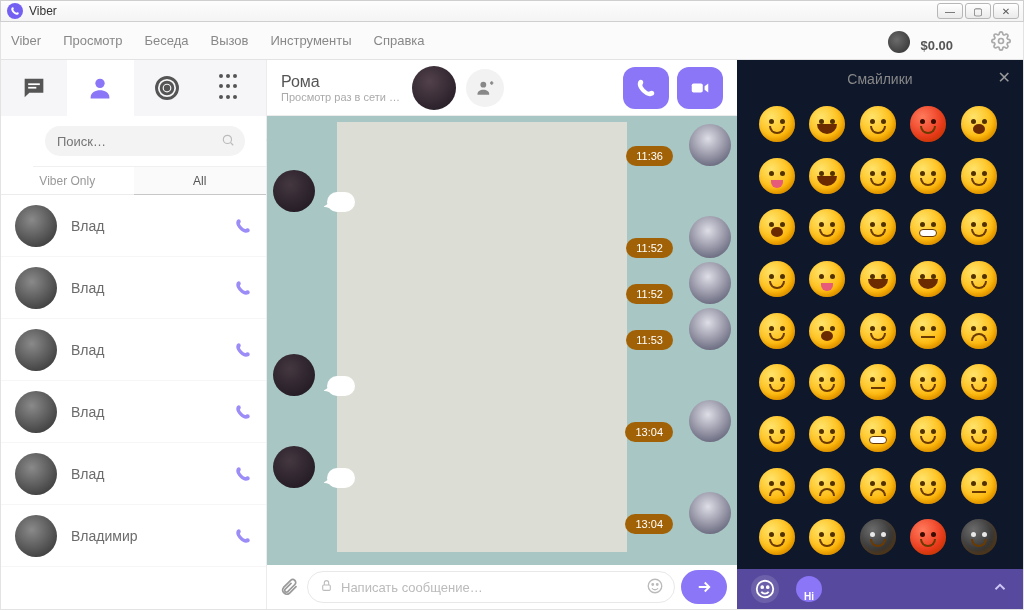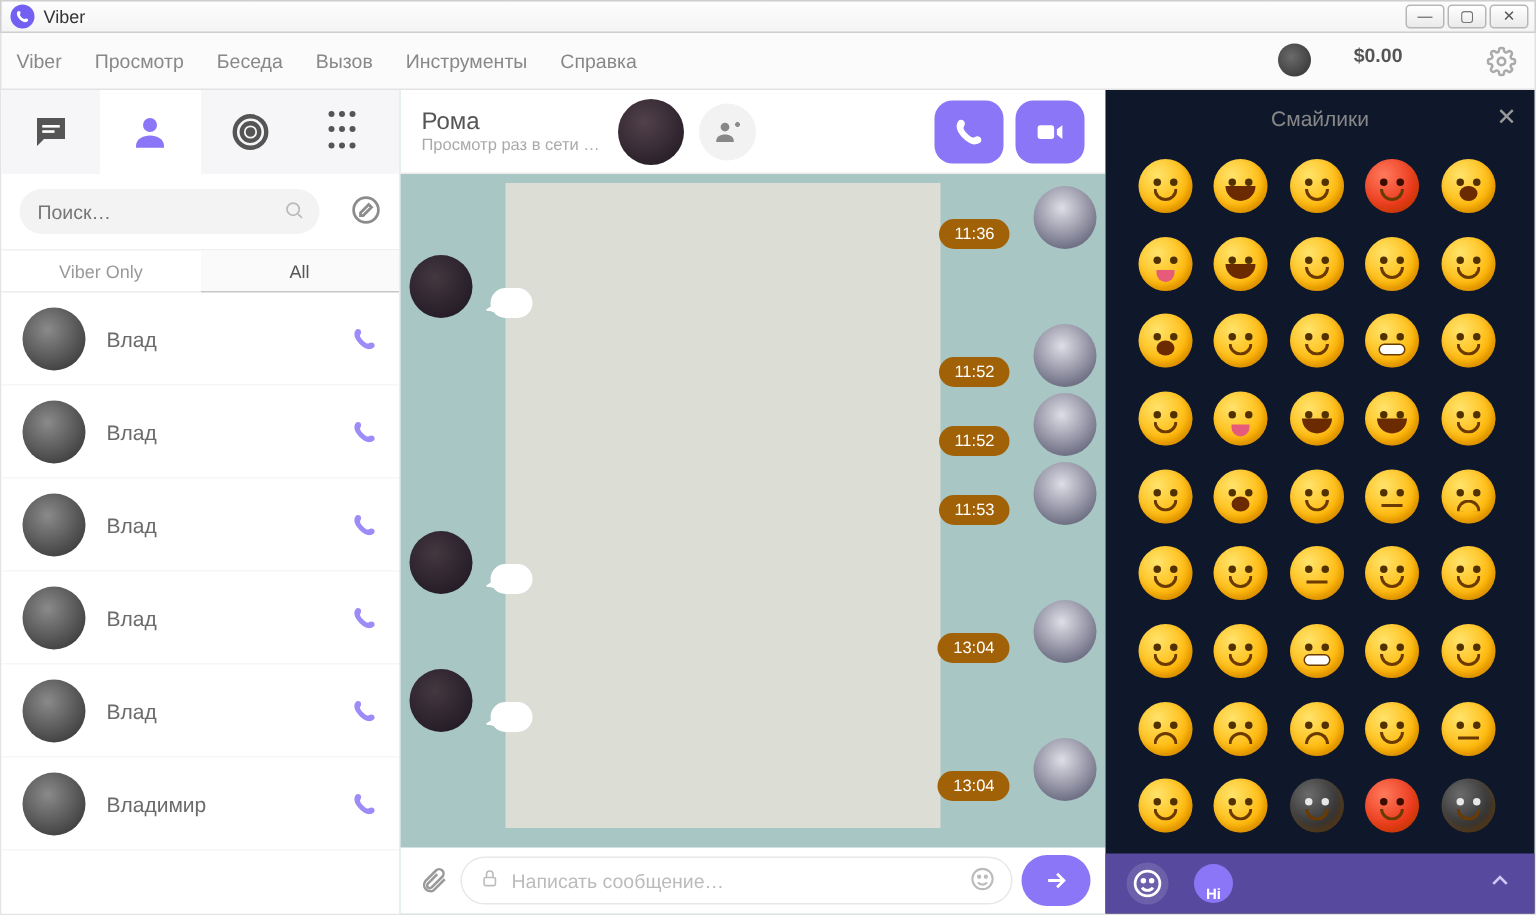--- a/index.html
+++ b/index.html
@@ -8,36 +8,36 @@
   
   .titlebar { height: 22px; background: linear-gradient(#fdfdfd,#f4f4f4); border: 1px solid #cfcfcf; display: flex; align-items: center; font-size: 12px; color: #333; position: relative; }
   .titlebar .logo { width: 16px; height: 16px; border-radius: 50%; background: #7360f2; margin: 0 6px; display: inline-flex; align-items: center; justify-content: center; }
   .titlebar .logo svg { width: 10px; height: 10px; fill: #fff; }
   .titlebar-btns { position: absolute; right: 4px; top: 2px; display: flex; gap: 2px; }
   .titlebar-btn { width: 26px; height: 16px; border: 1px solid #b7b7b7; border-radius: 3px; background: linear-gradient(#fff,#eaeaea); display: flex; align-items: center; justify-content: center; font-size: 10px; color: #555; cursor: pointer; }
   
   
   .menubar { height: 38px; background: #fbfbfb; border: 1px solid #e3e3e3; border-top: none; display: flex; align-items: center; padding: 0 10px; color: #888; font-size: 13px; }
   .menubar span { margin-right: 22px; cursor: pointer; }
-  .menubar .right { margin-left: auto; display: flex; align-items: flex-start; gap: 18px; }
+  .menubar .right { margin-left: auto; display: flex; align-items: flex-end; }
   .avatar-sm { width: 22px; height: 22px; border-radius: 50%; background: radial-gradient(circle at 40% 40%, #6b6b6b, #2e2e2e); margin-right: 10px; }
   .gear { width: 24px; height: 24px; border-radius: 4px; display: flex; align-items: center; justify-content: center; margin-left: 14px; color: #aaa; cursor: pointer; }
   
   .main { display: flex; height: calc(610px - 22px - 38px); border-left:1px solid #e3e3e3; border-right:1px solid #e3e3e3; border-bottom:1px solid #e3e3e3; background:#fff; }
   
   
   .sidebar { width: 266px; background: #fff; display: flex; flex-direction: column; border-right: 1px solid #ececec; }
   .side-tabs { height: 56px; display: flex; }
   .side-tab { flex: 1; display: flex; align-items: center; justify-content: center; background: #f6f5f7; cursor: pointer; position: relative; }
   .side-tab.active { background: #fff; box-shadow: 0 1px 0 #fff; }
   .side-tab svg, .side-tab .dots { width: 28px; height: 28px; }
   .dots { display: grid; grid-template-columns: repeat(3,4px); gap: 3px; }
   .dots i { width:4px; height:4px; background:#555; border-radius:50%; }
   
-  .search-row { display: flex; align-items: center; padding: 10px 12px; gap: 10px; border-bottom:1px solid #f0f0f0; }
+  .search-row { display: flex; align-items: center; padding: 10px 12px; gap: 10px; border-bottom:1px solid #f0f0f0;margin-left:32px; }
   .search-box { flex:1; height: 30px; border-radius: 15px; background: #f3f3f3; display:flex; align-items:center; padding: 0 12px; color:#999; font-size:13px; position:relative; }
   .search-box input { border:none; outline:none; background:transparent; flex:1; font-size:13px; color:#333; }
   .search-box .mag { position:absolute; right:10px; color:#bbb; }
   .divider-v { width:1px; height:22px; background:#e2e2e2; }
   .compose-btn { width:24px; height:24px; color:#8c8c8c; cursor:pointer; }
   
   .filter-tabs { display:flex; height:28px; font-size:12px; color:#999; }
   .filter-tab { flex:1; display:flex; align-items:center; justify-content:center; border-bottom:1px solid #ececec; cursor:pointer; }
   .filter-tab.active { color:#555; border-bottom:1px solid #c7c7c7; background:#fafafa; }
   

